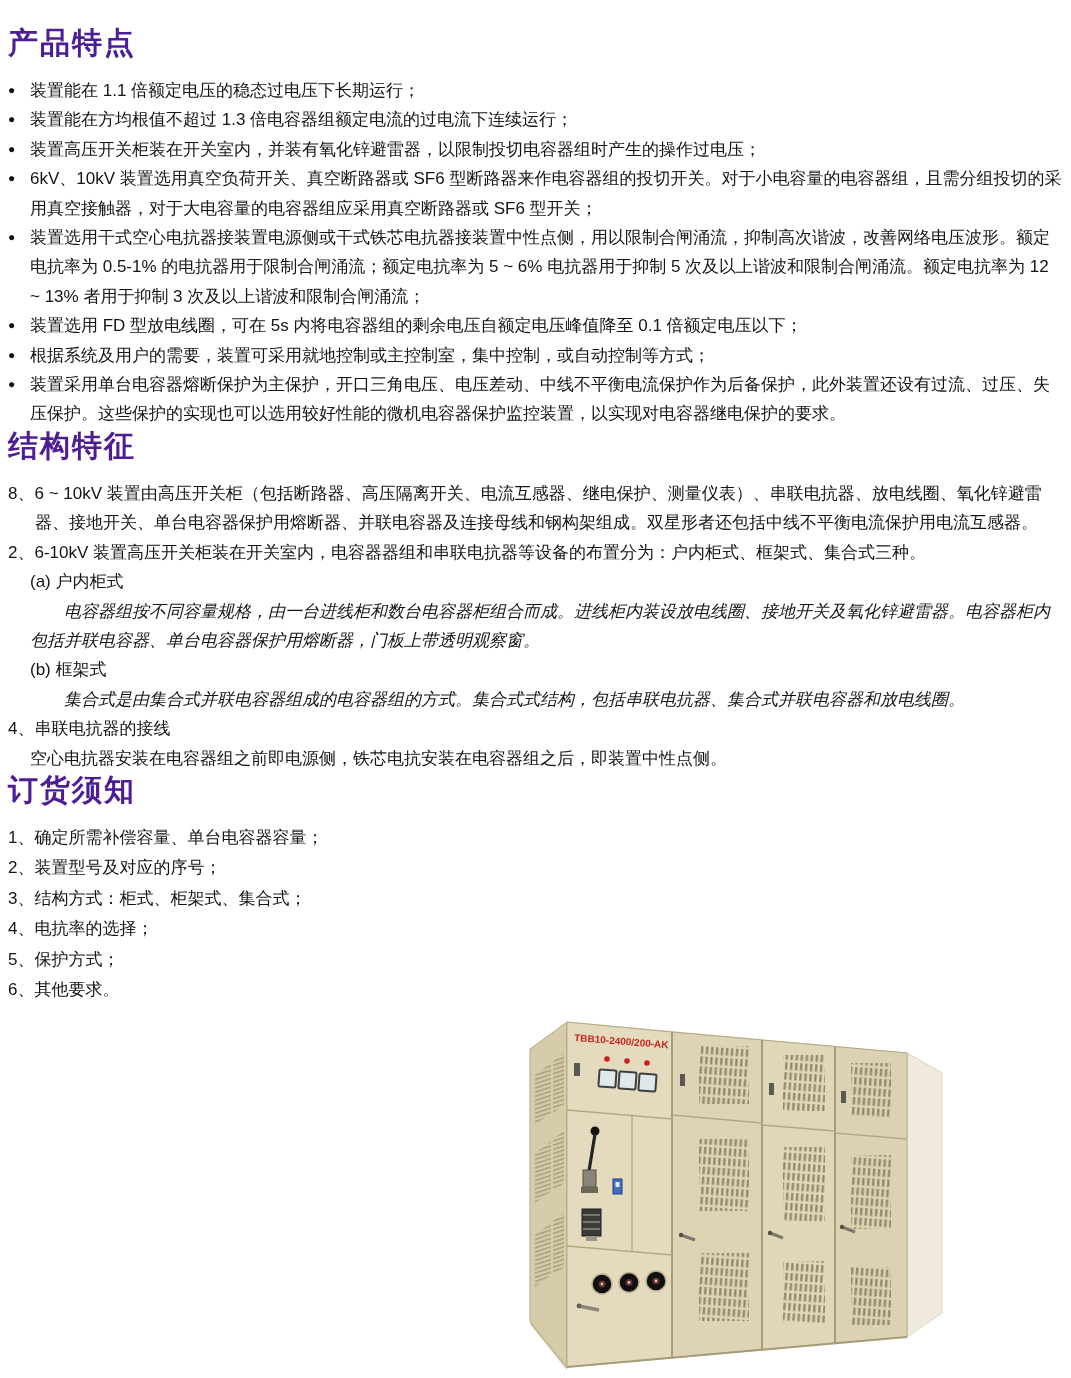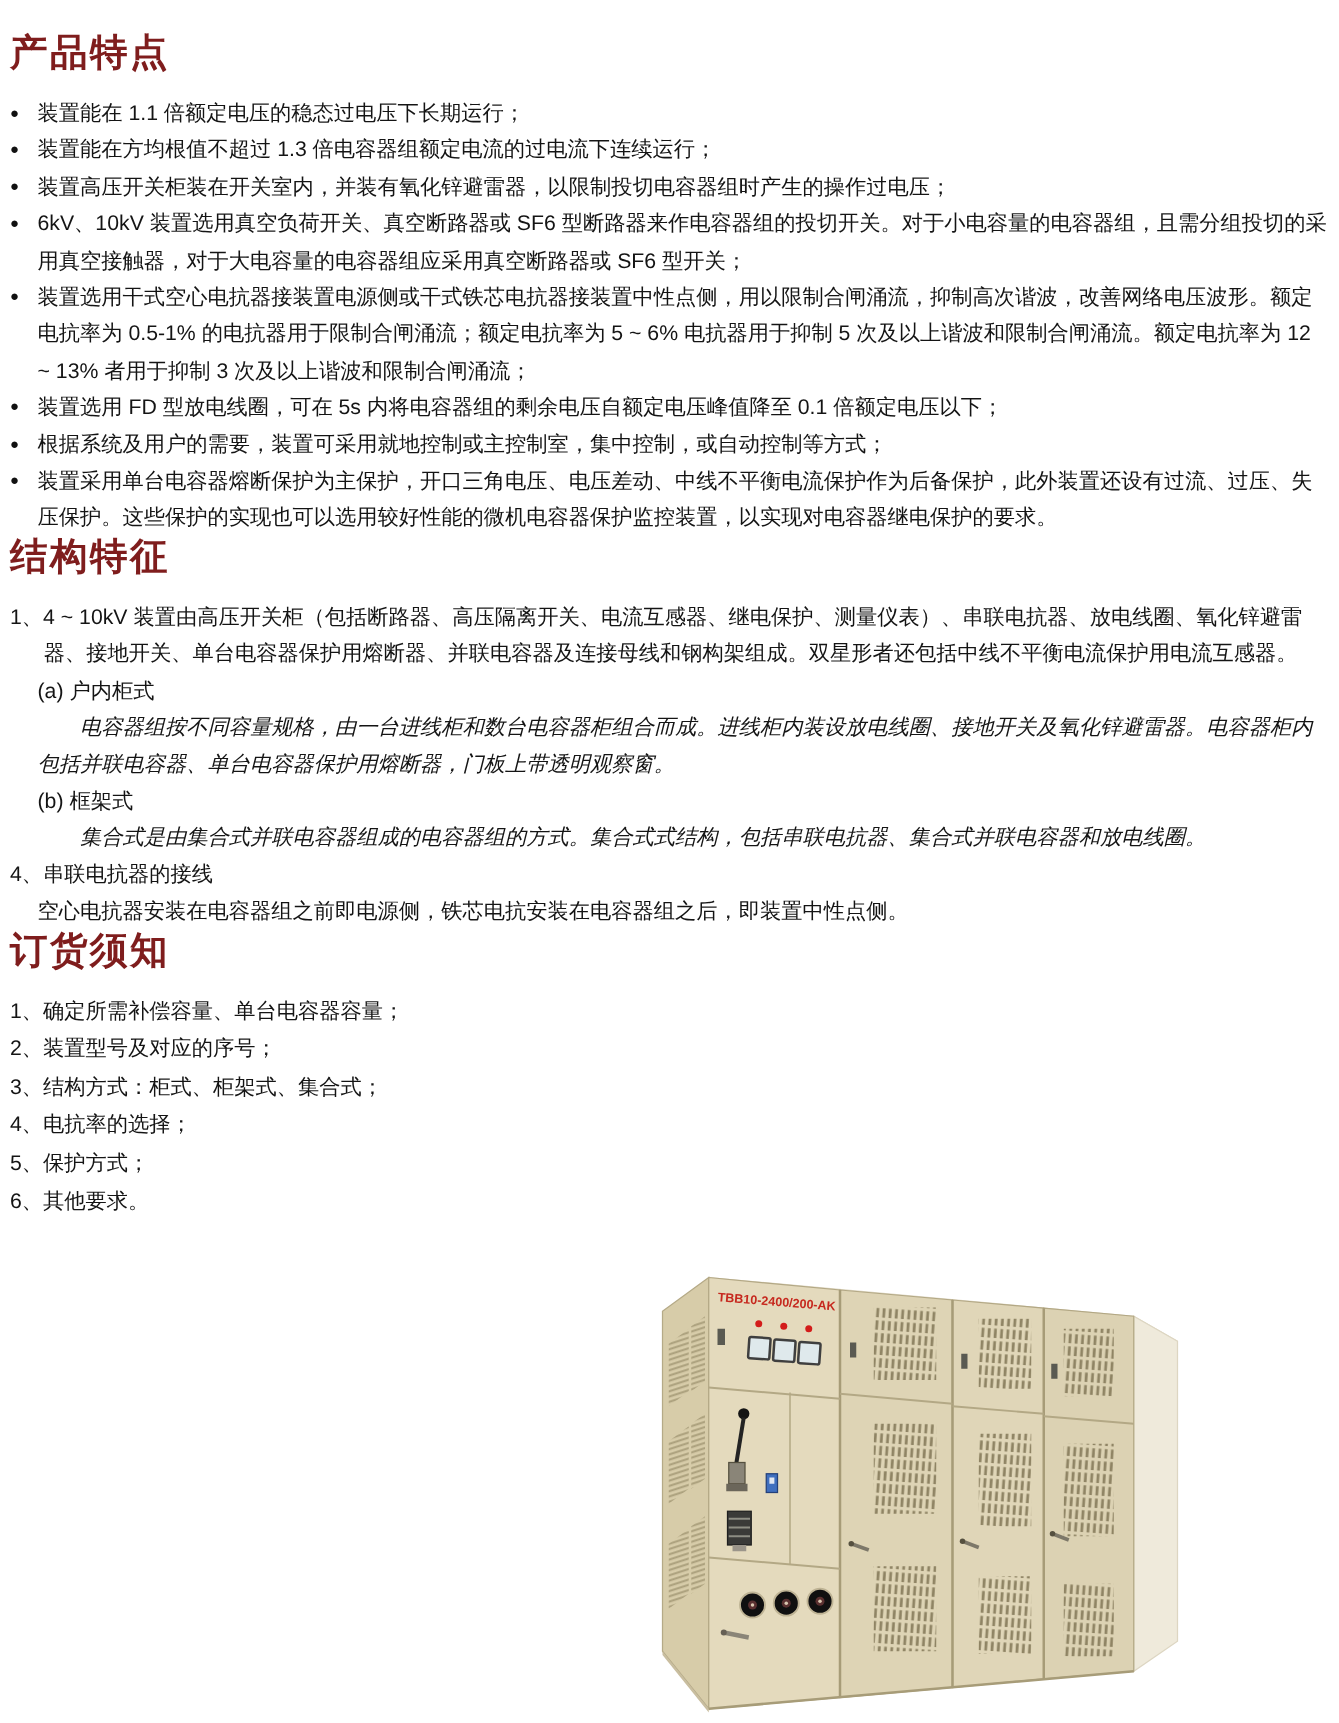--- a/index.html
+++ b/index.html
@@ -1,20 +1,20 @@
 <!DOCTYPE html>
 <html><head>
 <meta charset="utf-8">
 <style>
   html,body{margin:0;padding:0;background:#ffffff;}
   body{width:1071px;height:1378px;position:relative;overflow:hidden;
        font-family:"Liberation Sans","DejaVu Sans",sans-serif;color:#171717;}
   .page{position:absolute;left:0;top:0;width:1071px;height:1378px;
         padding:26px 8px 0 8px;box-sizing:border-box;}
-  h1.sec{font-size:30px;line-height:34px;font-weight:700;color:#7f1d1d;
+  h1.sec{font-size:30px;line-height:34px;font-weight:700;color:#4c1d95;
          letter-spacing:2px;margin:0 0 16px 0;}
   .sec-gap1{margin-top:42px;}
   .sec-gap2{margin-top:60px;}
   .txtlist{font-size:17px;line-height:29.4px;color:#141414;}
   .bullet{display:flex;}
   .dot{flex:0 0 22px;font-size:12px;line-height:29.4px;color:#111;}
   .btxt{flex:1 1 auto;}
   .s-num{padding-left:27px;text-indent:-27px;}
   .s-sub{padding-left:22px;}
   .s-para{padding-left:22px;text-indent:34px;font-style:italic;}
@@ -61,21 +61,22 @@
         <span class="btxt">根据系统及用户的需要，装置可采用就地控制或主控制室，集中控制，或自动控制等方式；</span>
       </div>
       <div class="bullet">
         <span class="dot">●</span>
         <span class="btxt">装置采用单台电容器熔断保护为主保护，开口三角电压、电压差动、中线不平衡电流保护作为后备保护，此外装置还设有过流、过压、失压保护。这些保护的实现也可以选用较好性能的微机电容器保护监控装置，以实现对电容器继电保护的要求。</span>
       </div>
     </div>
 
   <h1 class="sec sec-gap1">结构特征</h1>
   <div class="txtlist" id="structure-list">
-      <div class="s-num">1、4 ~ 10kV 装置由高压开关柜（包括断路器、高压隔离开关、电流互感器、继电保护、测量仪表）、串联电抗器、放电线圈、氧化锌避雷器、接地开关、单台电容器保护用熔断器、并联电容器及连接母线和钢构架组成。双星形者还包括中线不平衡电流保护用电流互感器。</div>
+      <div class="s-num">8、6 ~ 10kV 装置由高压开关柜（包括断路器、高压隔离开关、电流互感器、继电保护、测量仪表）、串联电抗器、放电线圈、氧化锌避雷器、接地开关、单台电容器保护用熔断器、并联电容器及连接母线和钢构架组成。双星形者还包括中线不平衡电流保护用电流互感器。</div>
+      <div class="s-num">2、6-10kV 装置高压开关柜装在开关室内，电容器器组和串联电抗器等设备的布置分为：户内柜式、框架式、集合式三种。</div>
       <div class="s-sub">(a) 户内柜式</div>
       <div class="s-para">电容器组按不同容量规格，由一台进线柜和数台电容器柜组合而成。进线柜内装设放电线圈、接地开关及氧化锌避雷器。电容器柜内包括并联电容器、单台电容器保护用熔断器，门板上带透明观察窗。</div>
       <div class="s-sub">(b) 框架式</div>
       <div class="s-para">集合式是由集合式并联电容器组成的电容器组的方式。集合式式结构，包括串联电抗器、集合式并联电容器和放电线圈。</div>
       <div class="s-num">4、串联电抗器的接线</div>
       <div class="s-plain">空心电抗器安装在电容器组之前即电源侧，铁芯电抗安装在电容器组之后，即装置中性点侧。</div>
     </div>
 
   <div class="ord-row">
     <div class="ord-col">

